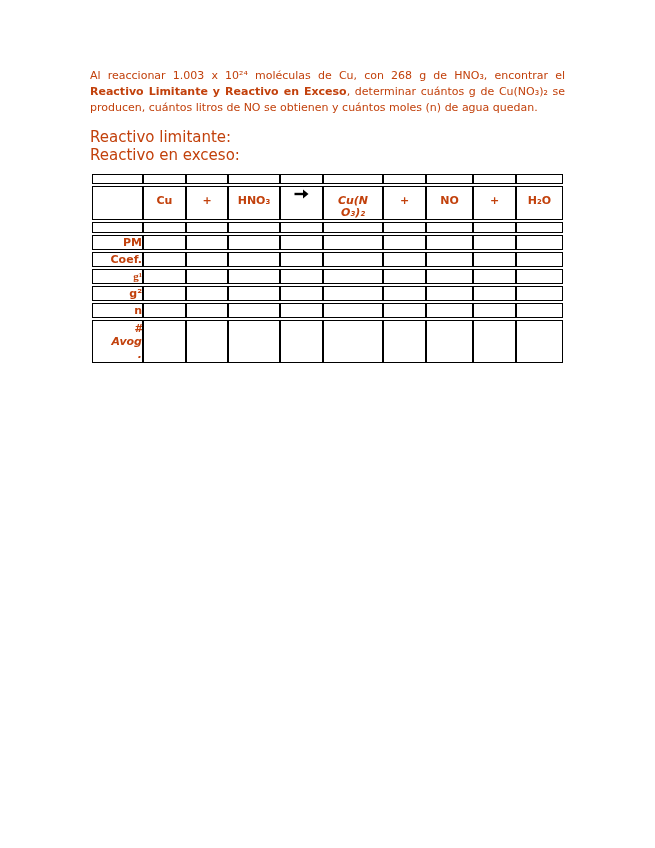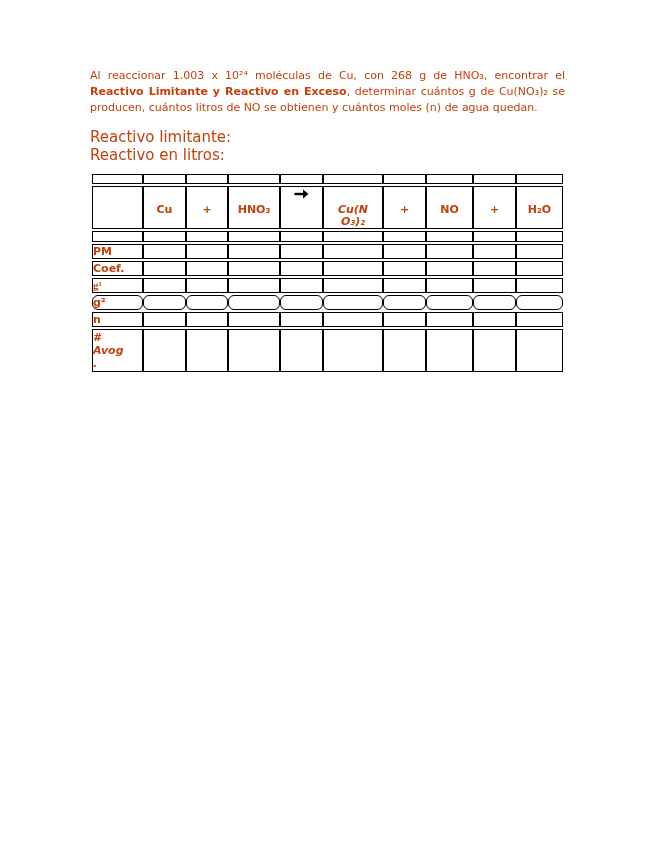--- a/index.html
+++ b/index.html
@@ -56,52 +56,52 @@
   col.c7 { width: 47px; }
   col.c8 { width: 43px; }
   col.c9 { width: 47px; }
 
   tr.r-spacer1 td { height: 10px; }
   tr.r-header td {
     height: 30px;
     font-weight: bold;
     text-align: center;
     vertical-align: top;
-    padding-top: 17px;
+    padding-top: 8px;
     line-height: 12px;
   }
   tr.r-header td.arrow-cell { padding-top: 2px; }
   tr.r-spacer2 td { height: 11px; }
   tr.r-pm   td { height: 14px; }
   tr.r-coef td { height: 15px; margin-left: 37px; }
   tr.r-g1   td { height: 14px; font-family: Liberation Serif, serif; }
-  tr.r-g2   td { height: 15px; border-radius: 6px; }
+  tr.r-g2   td { height: 15px; }
   tr.r-n    td { height: 14px; }
   tr.r-avog td { height: 43px; }
   tr.r-lit  td { height: 14px; }
 
   td.rl {
     font-weight: bold;
-    text-align: left;
+    text-align: right;
     vertical-align: middle;
     line-height: 13px;
   }
   .pre { white-space: pre-line; font-style: italic; }
   svg.arrow { display: block; margin: 0 auto; }
 </style>
 </head>
 <body>
 
 <div class="page">
   <div class="content">
 
     <p class="para"><span>Al reaccionar 1.003 x 10²⁴ moléculas de Cu, con 268 g de HNO₃, encontrar el </span><b>Reactivo Limitante y Reactivo en Exceso</b><span>, determinar cuántos g de Cu(NO₃)₂ se producen, cuántos litros de NO se obtienen y cuántos moles (n) de agua quedan.</span></p>
 
     <p class="flabel">Reactivo limitante:</p>
-    <p class="flabel second">Reactivo en litros:</p>
+    <p class="flabel second">Reactivo en exceso:</p>
 
     <table class="eq">
       <colgroup>
         <col class="c0">
           <col class="c1">
           <col class="c2">
           <col class="c3">
           <col class="c4">
         <col class="c5">
           <col class="c6">

